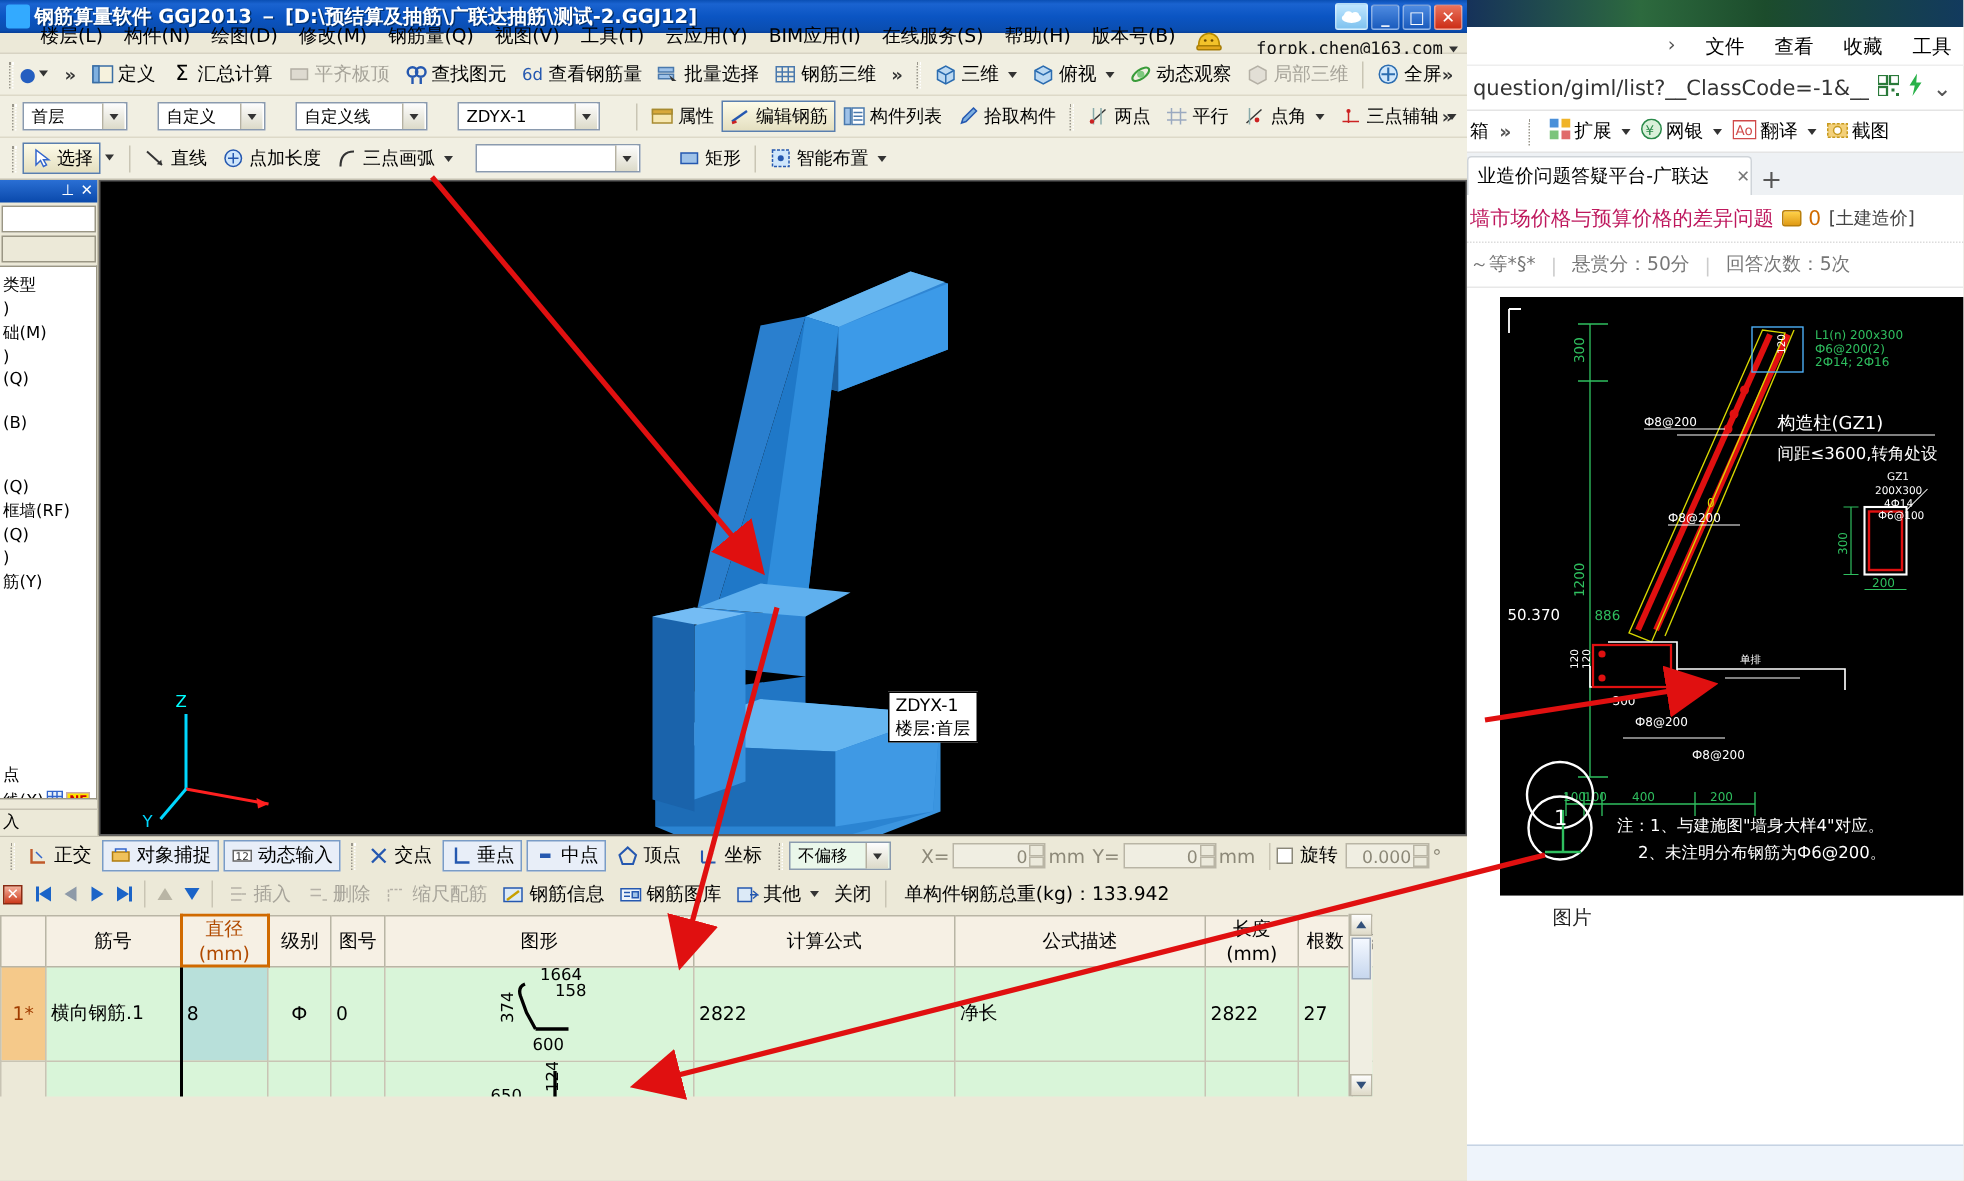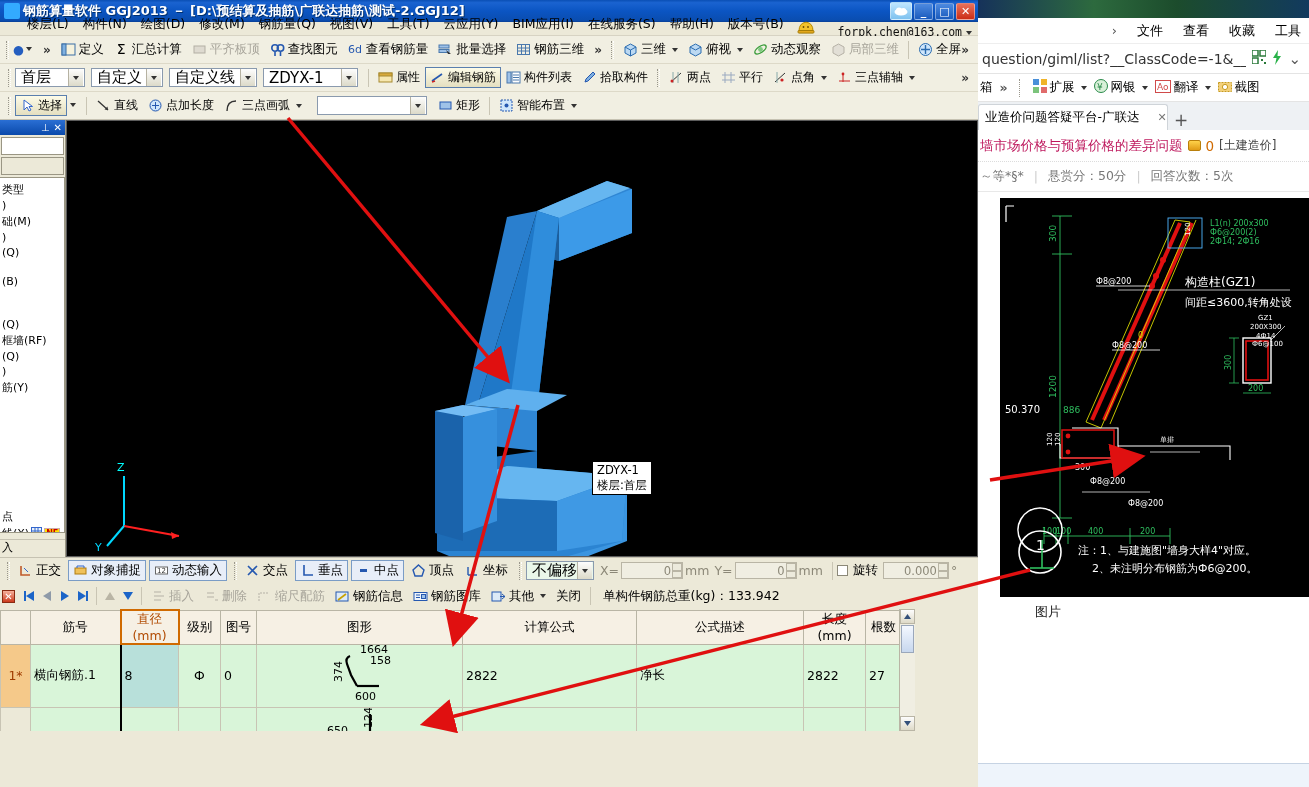--- a/index.html
+++ b/index.html
@@ -44,21 +44,21 @@
   .tb-item.disabled { color:#a7a49a; }
   .tb-sep { width:1px;height:18px;background:#c9c5b4;margin:0 4px; }
   .grip { width:3px;height:18px;border-left:1px dotted #9a978c;border-right:1px dotted #fff; margin:0 4px;}
   .chev { margin-left:3px; border-left:3.5px solid transparent;border-right:3.5px solid transparent;border-top:4px solid #333; }
   .dblchev { font-weight:bold; font-size:12px; color:#333; padding:0 5px;}
   .ico { width:15px;height:15px; display:inline-block; flex:none;}
 
   
   .combobar { height:28px; background:#f1efe2; display:flex; align-items:center; border-bottom:1px solid #ddd9c8; padding-left:4px; position:relative;}
   .combo { height:19px; border:1px solid #8a9aae; background:#fff; display:flex; align-items:center;
-           font-size:15px; padding:0 1px 0 5px; margin-right:6px; }
+           font-size:11px; padding:0 1px 0 5px; margin-right:20px; }
   .combo .val { flex:1; white-space:nowrap; }
   .combo .btn { width:15px;height:17px; background:linear-gradient(180deg,#fdfdfd,#dcdac9);
                 border-left:1px solid #b6b2a2; display:flex;align-items:center;justify-content:center;}
   .combo .btn i { border-left:3.5px solid transparent;border-right:3.5px solid transparent;border-top:4px solid #333; display:block;}
   .btn-act { border:1px solid #5a7fae; background:linear-gradient(180deg,#fdfbe8,#e4dfc0); padding:1px 4px; display:flex;align-items:center;gap:3px;}
 
   
   .middle { display:flex; height:437px; }
   .lpanel { width:66px; background:#ece9d8; position:relative; overflow:hidden; border-right:1px solid #9a9684;}
   .lp-head { height:15px; background:linear-gradient(180deg,#2a6fd4,#0a49ab); display:flex; align-items:center; justify-content:flex-end; padding-right:3px; gap:4px; color:#fff; font-size:10px;}
@@ -574,21 +574,21 @@
         <span>0</span>
         <span class="spin">
           <i></i>
           <i></i>
         </span>
       </div>
     <span style="color:#8c8878;margin:0 5px 0 2px">mm</span>
     <span class="tb-sep"></span>
     <span class="chk"></span>
     <span style="margin:0 5px">旋转</span>
-    <div class="numbox" style="width:66px">
+    <div class="numbox" style="width:56px">
         <span>0.000</span>
         <span class="spin">
           <i></i>
           <i></i>
         </span>
       </div>
     <span style="color:#8c8878;margin-left:2px">°</span>
   </div>
 
   <div class="rebar">

